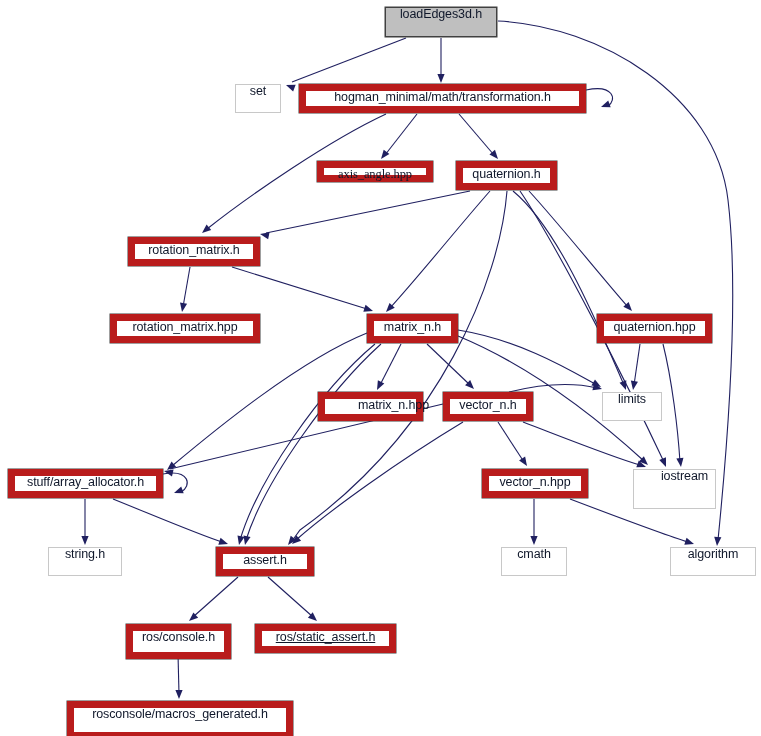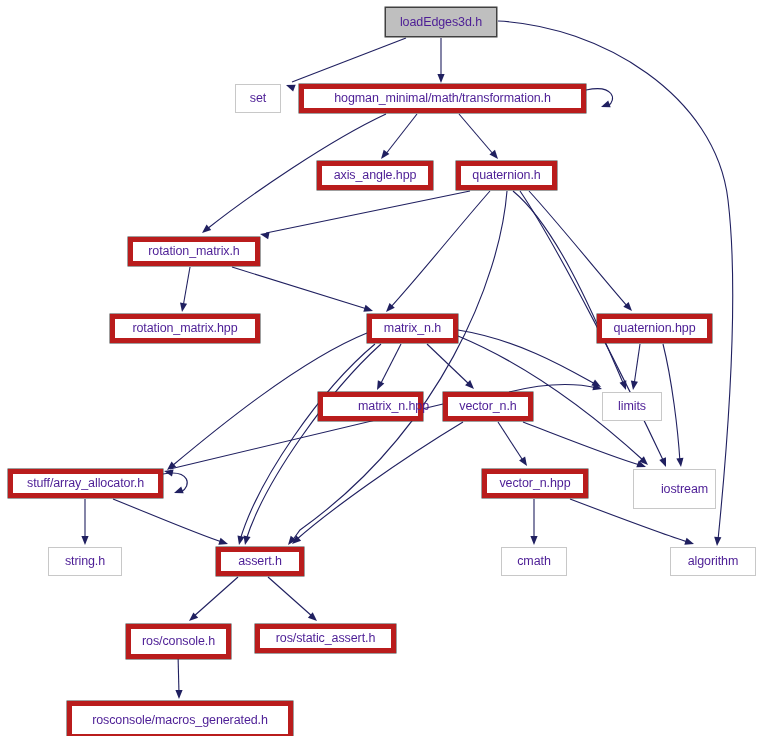--- a/index.html
+++ b/index.html
@@ -21,31 +21,30 @@
     position: absolute;
     left: 0;
     top: 0;
     width: 761px;
     height: 736px;
   }
   .node {
     position: absolute;
     box-sizing: border-box;
     display: flex;
-    align-items: center;
     justify-content: center;
     background: #ffffff;
     font-size: 12.5px;
-    color: #4c1d95;
+    color: #0f172a;
     line-height: 1;
     white-space: nowrap;
     letter-spacing: -0.1px;
   }
   .node.internal {
-    border: 5px solid #b91c1c;
+    border: 7px solid #b91c1c;
     box-shadow: 0 0 0 0.5px #404040;
   }
   .node.external {
     border: 1px solid #c8c8c8;
   }
   .node.root {
     border: 1px solid #404040;
     box-shadow: 0 0 0 0.5px #404040;
     background: #bfbfbf;
   }
@@ -136,21 +135,21 @@
   <div id="node-layer">
       <div class="node root" style="left: 385px; top: 7px; width: 112px; height: 30px;">
         <span class="node-label">loadEdges3d.h</span>
       </div>
       <div class="node external" style="left: 235px; top: 84px; width: 46px; height: 29px;">
         <span class="node-label">set</span>
       </div>
       <div class="node internal" style="left: 299px; top: 84px; width: 287px; height: 29px;">
         <span class="node-label">hogman_minimal/math/transformation.h</span>
       </div>
-      <div class="node internal" style="left: 317px; top: 161px; width: 116px; height: 29px;">
+      <div class="node internal" style="left: 317px; top: 161px; width: 116px; height: 21px; font-family: Liberation Serif, serif;">
         <span class="node-label">axis_angle.hpp</span>
       </div>
       <div class="node internal" style="left: 456px; top: 161px; width: 101px; height: 29px;">
         <span class="node-label">quaternion.h</span>
       </div>
       <div class="node internal" style="left: 128px; top: 237px; width: 132px; height: 29px;">
         <span class="node-label">rotation_matrix.h</span>
       </div>
       <div class="node internal" style="left: 110px; top: 314px; width: 150px; height: 29px;">
         <span class="node-label">rotation_matrix.hpp</span>
@@ -175,32 +174,32 @@
       </div>
       <div class="node internal" style="left: 482px; top: 469px; width: 106px; height: 29px;">
         <span class="node-label">vector_n.hpp</span>
       </div>
       <div class="node external" style="left: 633px; top: 469px; width: 83px; height: 40px; padding-left: 20px;">
         <span class="node-label">iostream</span>
       </div>
       <div class="node external" style="left: 48px; top: 547px; width: 74px; height: 29px;">
         <span class="node-label">string.h</span>
       </div>
-      <div class="node internal" style="left: 216px; top: 547px; width: 88px; height: 29px;">
+      <div class="node internal" style="left: 216px; top: 547px; width: 98px; height: 29px;">
         <span class="node-label">assert.h</span>
       </div>
       <div class="node external" style="left: 501px; top: 547px; width: 66px; height: 29px;">
         <span class="node-label">cmath</span>
       </div>
       <div class="node external" style="left: 670px; top: 547px; width: 86px; height: 29px;">
         <span class="node-label">algorithm</span>
       </div>
       <div class="node internal" style="left: 126px; top: 624px; width: 105px; height: 35px;">
         <span class="node-label">ros/console.h</span>
       </div>
-      <div class="node internal" style="left: 255px; top: 624px; width: 141px; height: 29px;">
+      <div class="node internal" style="left: 255px; top: 624px; width: 141px; height: 29px; text-decoration: underline;">
         <span class="node-label">ros/static_assert.h</span>
       </div>
       <div class="node internal" style="left: 67px; top: 701px; width: 226px; height: 38px;">
         <span class="node-label">rosconsole/macros_generated.h</span>
       </div>
     </div>
 </div>
 
 </body></html>

